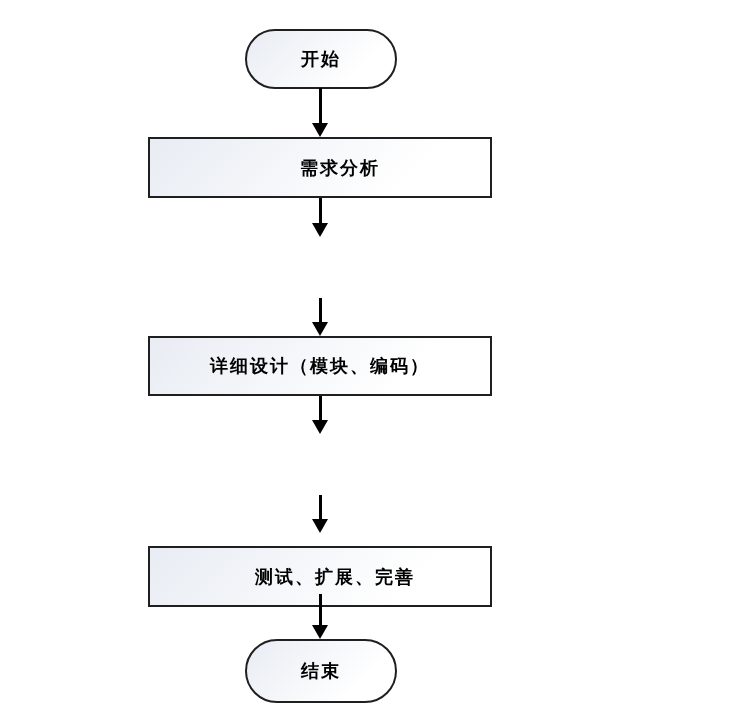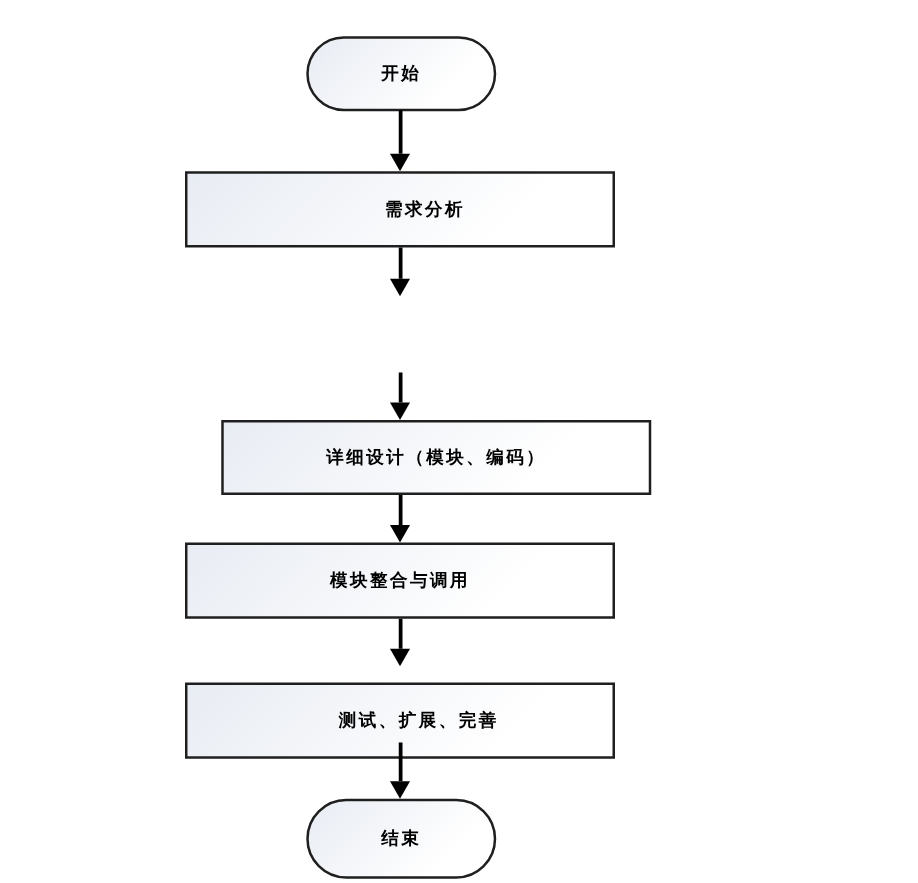--- a/index.html
+++ b/index.html
@@ -24,21 +24,21 @@
   }
 
   .node {
     position: absolute;
     display: flex;
     align-items: center;
     justify-content: center;
     border: 2px solid var(--node-border);
     background: linear-gradient(135deg, var(--node-fill-top) 0%, var(--node-fill-bottom) 75%);
     color: var(--text);
-    font-size: 14px;
+    font-size: 18px;
     font-weight: bold;
     letter-spacing: 2px;
     text-align: center;
     white-space: nowrap;
   }
 
   .terminator {
     left: 245px;
     width: 152px;
     height: 60px;
@@ -47,21 +47,21 @@
   .terminator.start { top: 29px; }
   .terminator.end   { top: 639px; height: 64px; border-radius: 32px; }
 
   .process {
     left: 148px;
     width: 344px;
     height: 61px;
   }
   .process.p1 { top: 137px; padding-left: 40px; }
   .process.p2 { top: 237px; }
-  .process.p3 { top: 336px; height: 60px; margin-left: 29px; }
+  .process.p3 { top: 336px; height: 60px; }
   .process.p4 { top: 434px; }
   .process.p5 { top: 546px; padding-left: 30px; }
 
   .arrow {
     position: absolute;
     left: 312px;
     width: 16px;
     display: flex;
     flex-direction: column;
     align-items: center;
@@ -128,23 +128,20 @@
 
   <div class="node process p3">
     <span>详细设计（模块、编码）</span>
   </div>
 
   <div class="arrow a4">
     <span class="shaft"></span>
     <span class="head"></span>
   </div>
 
-  <div class="node process p4">
-    <span>模块整合与调用</span>
-  </div>
 
   <div class="arrow a5">
     <span class="shaft"></span>
     <span class="head"></span>
   </div>
 
   <div class="node process p5">
     <span>测试、扩展、完善</span>
   </div>
 

